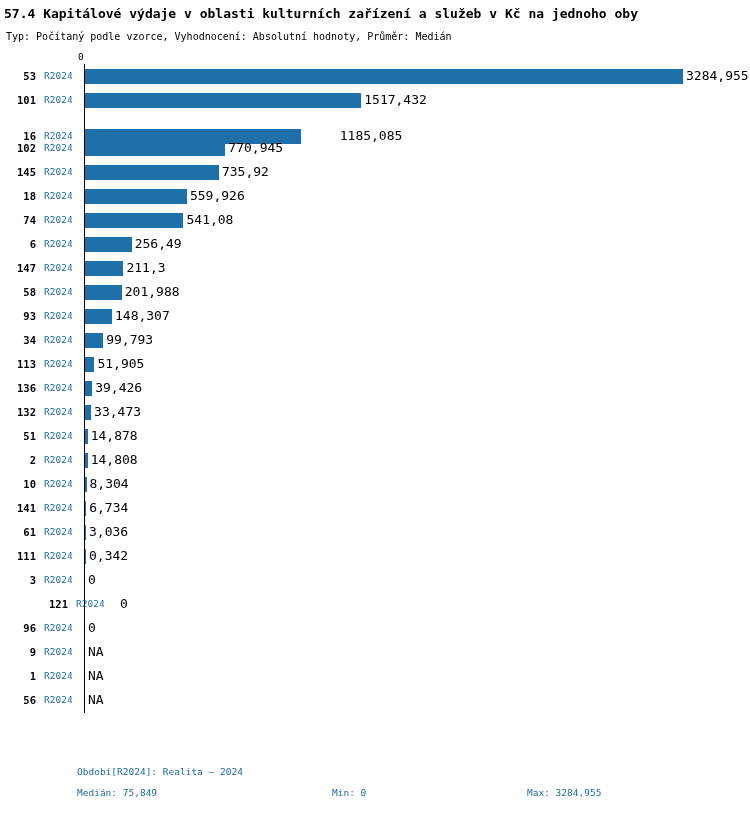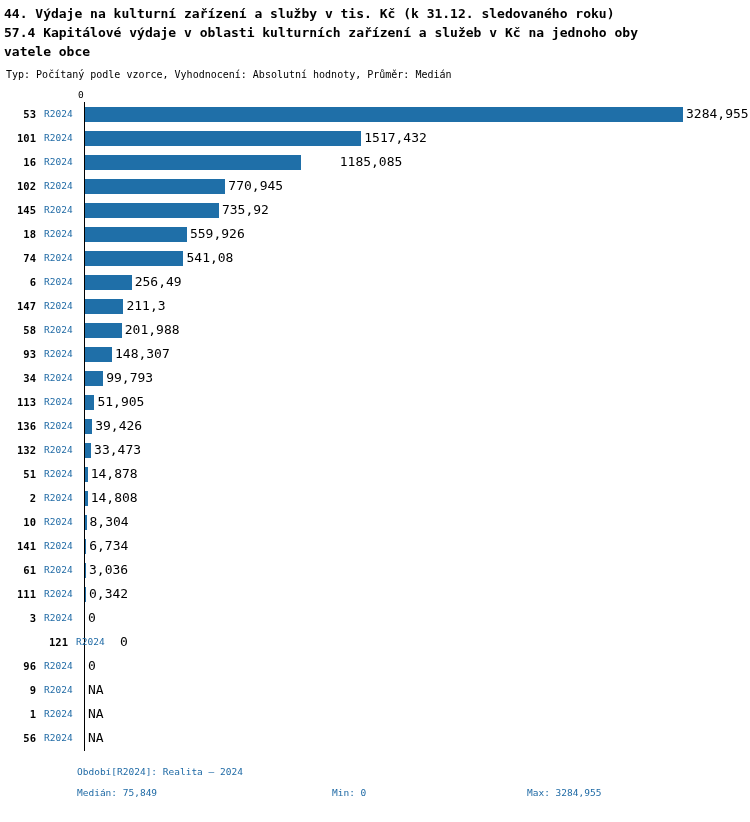--- a/index.html
+++ b/index.html
@@ -130,43 +130,41 @@
     left: 527px;
     top: 21px;
     font-size: 9.5px;
     color: #1f6aa5;
   }
 </style>
 </head>
 <body>
 
 <div class="titles">
-  <div class="title-line">44. Výdaje na kulturní zařízení a služby v tis. Kč (k 31.12. sledovaného roku)</div>
   <div class="title-line">57.4 Kapitálové výdaje v oblasti kulturních zařízení a služeb v Kč na jednoho oby</div>
-  <div class="title-line">vatele obce</div>
   <div class="subtitle">Typ: Počítaný podle vzorce, Vyhodnocení: Absolutní hodnoty, Průměr: Medián</div>
 </div>
 
 <div class="chart-wrap">
   <div class="axis-label-zero">0</div>
   <div class="plot" id="plot">
     <div class="axis-line"></div>
   <div class="row" style="top: 0px;">
         <div class="row-id">53</div>
         <div class="row-period">R2024</div>
         <div class="bar" style="width: 598px;"></div>
         <div class="bar-value" style="left: 686px;">3284,955</div>
       </div>
       <div class="row" style="top: 24px;">
         <div class="row-id">101</div>
         <div class="row-period">R2024</div>
         <div class="bar" style="width: 276.236px;"></div>
         <div class="bar-value" style="left: 364.236px;">1517,432</div>
       </div>
-      <div class="row" style="top: 48px; padding-left: 38px;">
+      <div class="row" style="top: 60px; padding-left: 38px;">
         <div class="row-id">16</div>
         <div class="row-period">R2024</div>
         <div class="bar" style="width: 215.735px;"></div>
         <div class="bar-value" style="left: 303.735px; margin-left: 36px;">1185,085</div>
       </div>
       <div class="row" style="top: 72px;">
         <div class="row-id">102</div>
         <div class="row-period">R2024</div>
         <div class="bar" style="width: 140.344px;"></div>
         <div class="bar-value" style="left: 228.344px;">770,945</div>

